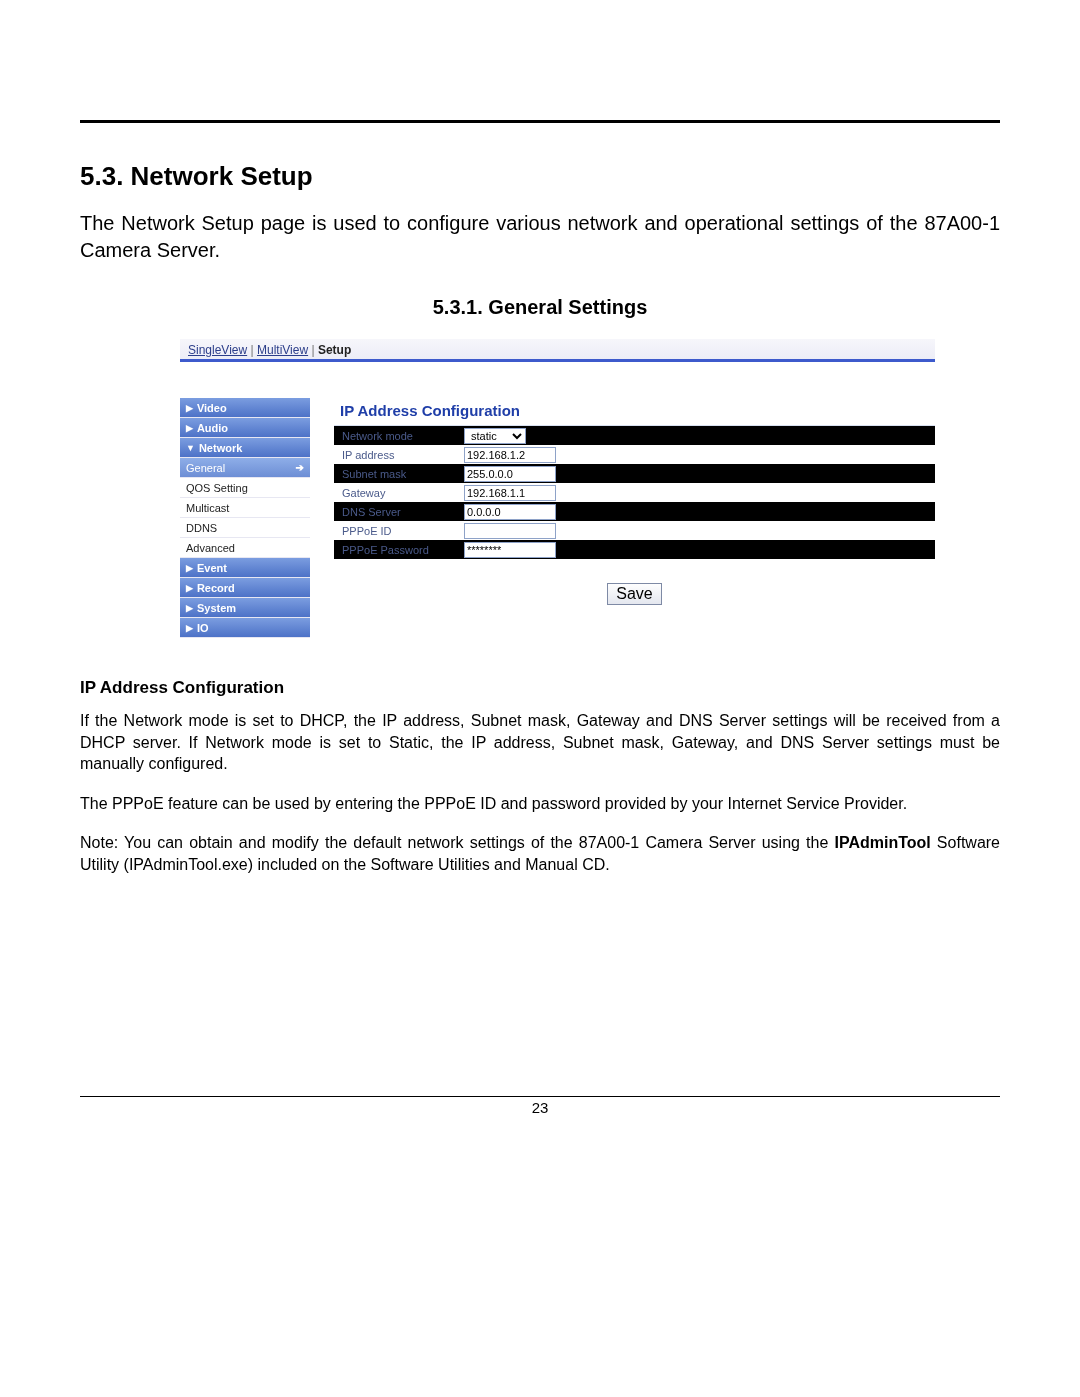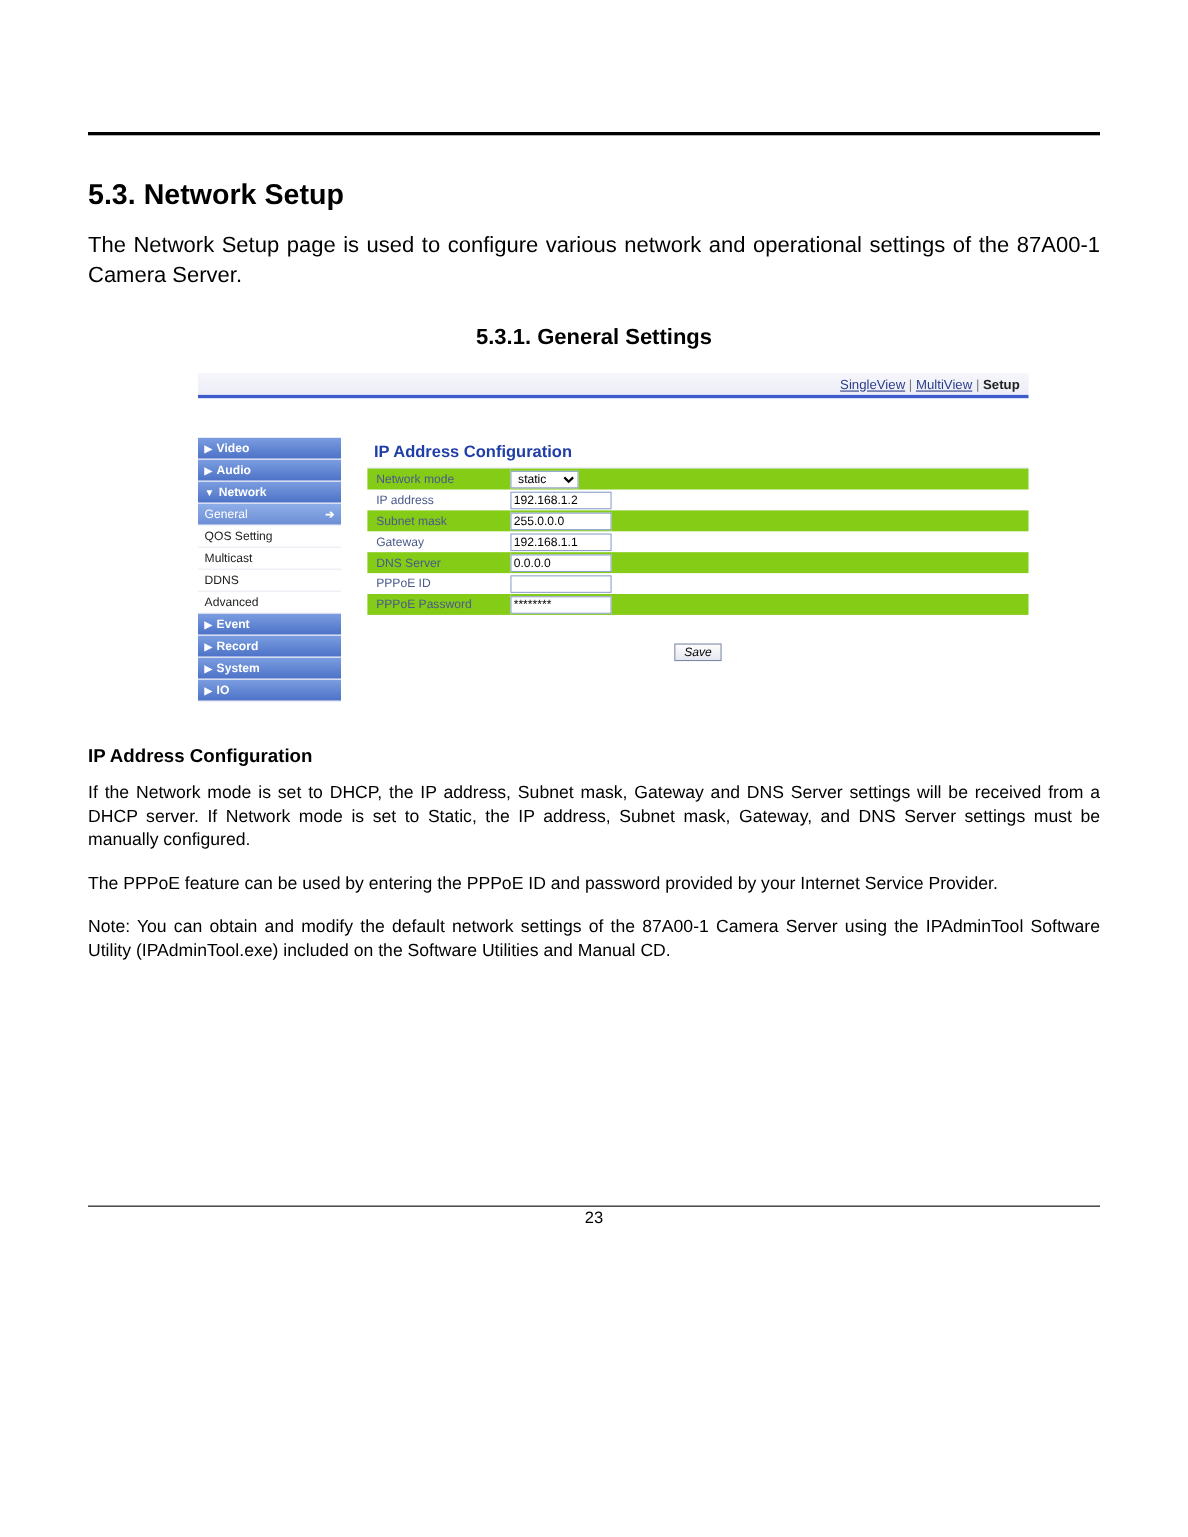--- a/index.html
+++ b/index.html
@@ -29,21 +29,20 @@
 
     
     .shot {
       margin: 0 0 40px 100px;
       width: 755px;
       border: 0;
     }
     .tabs-row {
       background: linear-gradient(#f6f6fb,#ecedf7);
       border-bottom: 3px solid #3d5acc;
-      text-align: right;
       padding: 4px 8px 2px;
       font-size: 12px;
       color: #333;
     }
     .tabs-row a { color: #2c3e8a; text-decoration: underline; }
     .tabs-row .sep { color: #777; padding: 0 0px; }
     .tabs-row .active { font-weight: bold; text-decoration: none; color: #222; }
 
     .shot-body {
       display: flex;
@@ -74,44 +73,43 @@
     .panel-title {
       font-family: Arial, sans-serif;
       color: #1f3ea8;
       font-weight: bold;
       font-size: 15px;
       padding: 4px 6px 6px;
       border-bottom: 1px solid #d8e0f0;
     }
     table.cfg { width: 100%; border-collapse: collapse; font-size: 11px; color: #333; }
     table.cfg tr { height: 19px; }
-    table.cfg tr.alt { background: #84cc16; }
+    table.cfg tr.alt { background: #000000; }
     table.cfg td.lbl { width: 130px; padding-left: 8px; color: #4a5a8a; }
     table.cfg td.val input, table.cfg td.val select {
       font-size: 11px;
       border: 1px solid #8ea2c8;
       height: 16px;
       padding: 0 2px;
       background: #fff;
     }
     table.cfg td.val input { width: 92px; }
     table.cfg td.val select { width: 62px; }
     .save-row { text-align: center; padding: 24px 0; }
     .save-btn {
-      font-size: 11px;
+      font-size: 16px;
       padding: 1px 8px;
       border: 1px solid #7e8aa5;
       background: linear-gradient(#fefefe,#e4e7ef);
       cursor: pointer;
-      font-style: italic;
     }
 
     .bottom-rule { border-top: 1px solid #000; margin-top: 220px; }
     .page-num { text-align: center; font-size: 15px; padding-top: 2px; }
-    .bold { font-weight: normal; }
+    .bold { font-weight: bold; }
   </style>
 </head>
 <body>
 
 <div class="top-rule"></div>
 
 <div class="h1">5.3. Network Setup</div>
 <div class="intro">The Network Setup page is used to configure various network and operational settings of the 87A00-1 Camera Server.</div>
 <div class="h2">5.3.1. General Settings</div>
 

